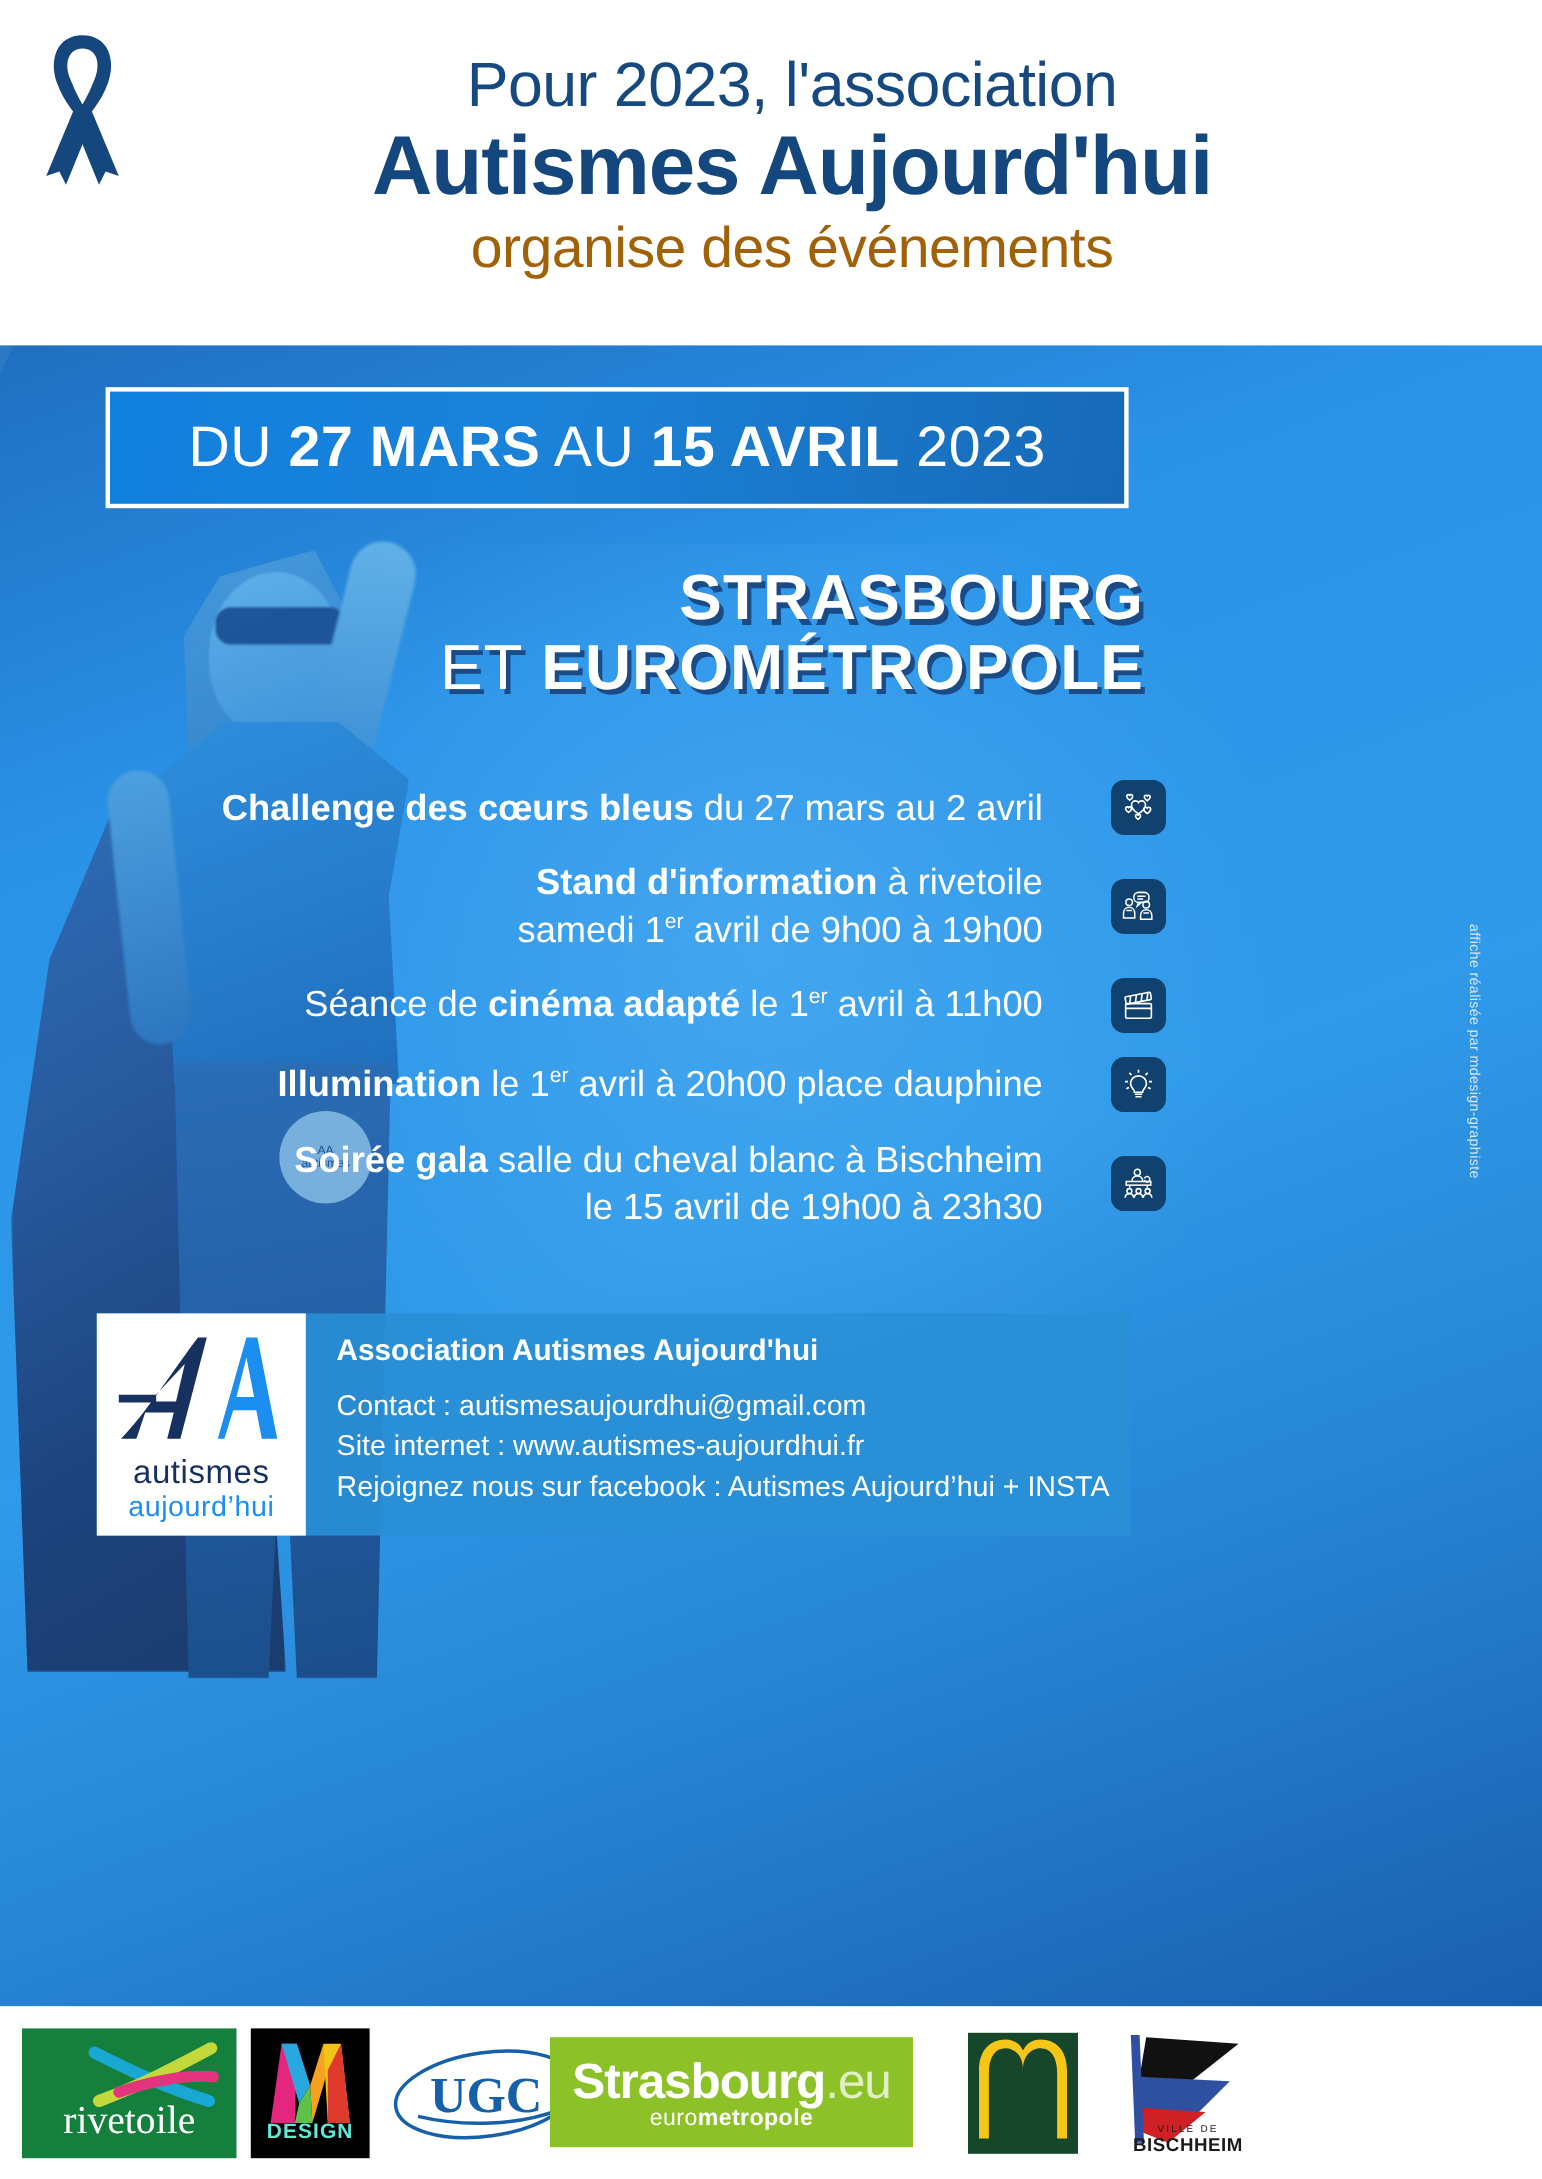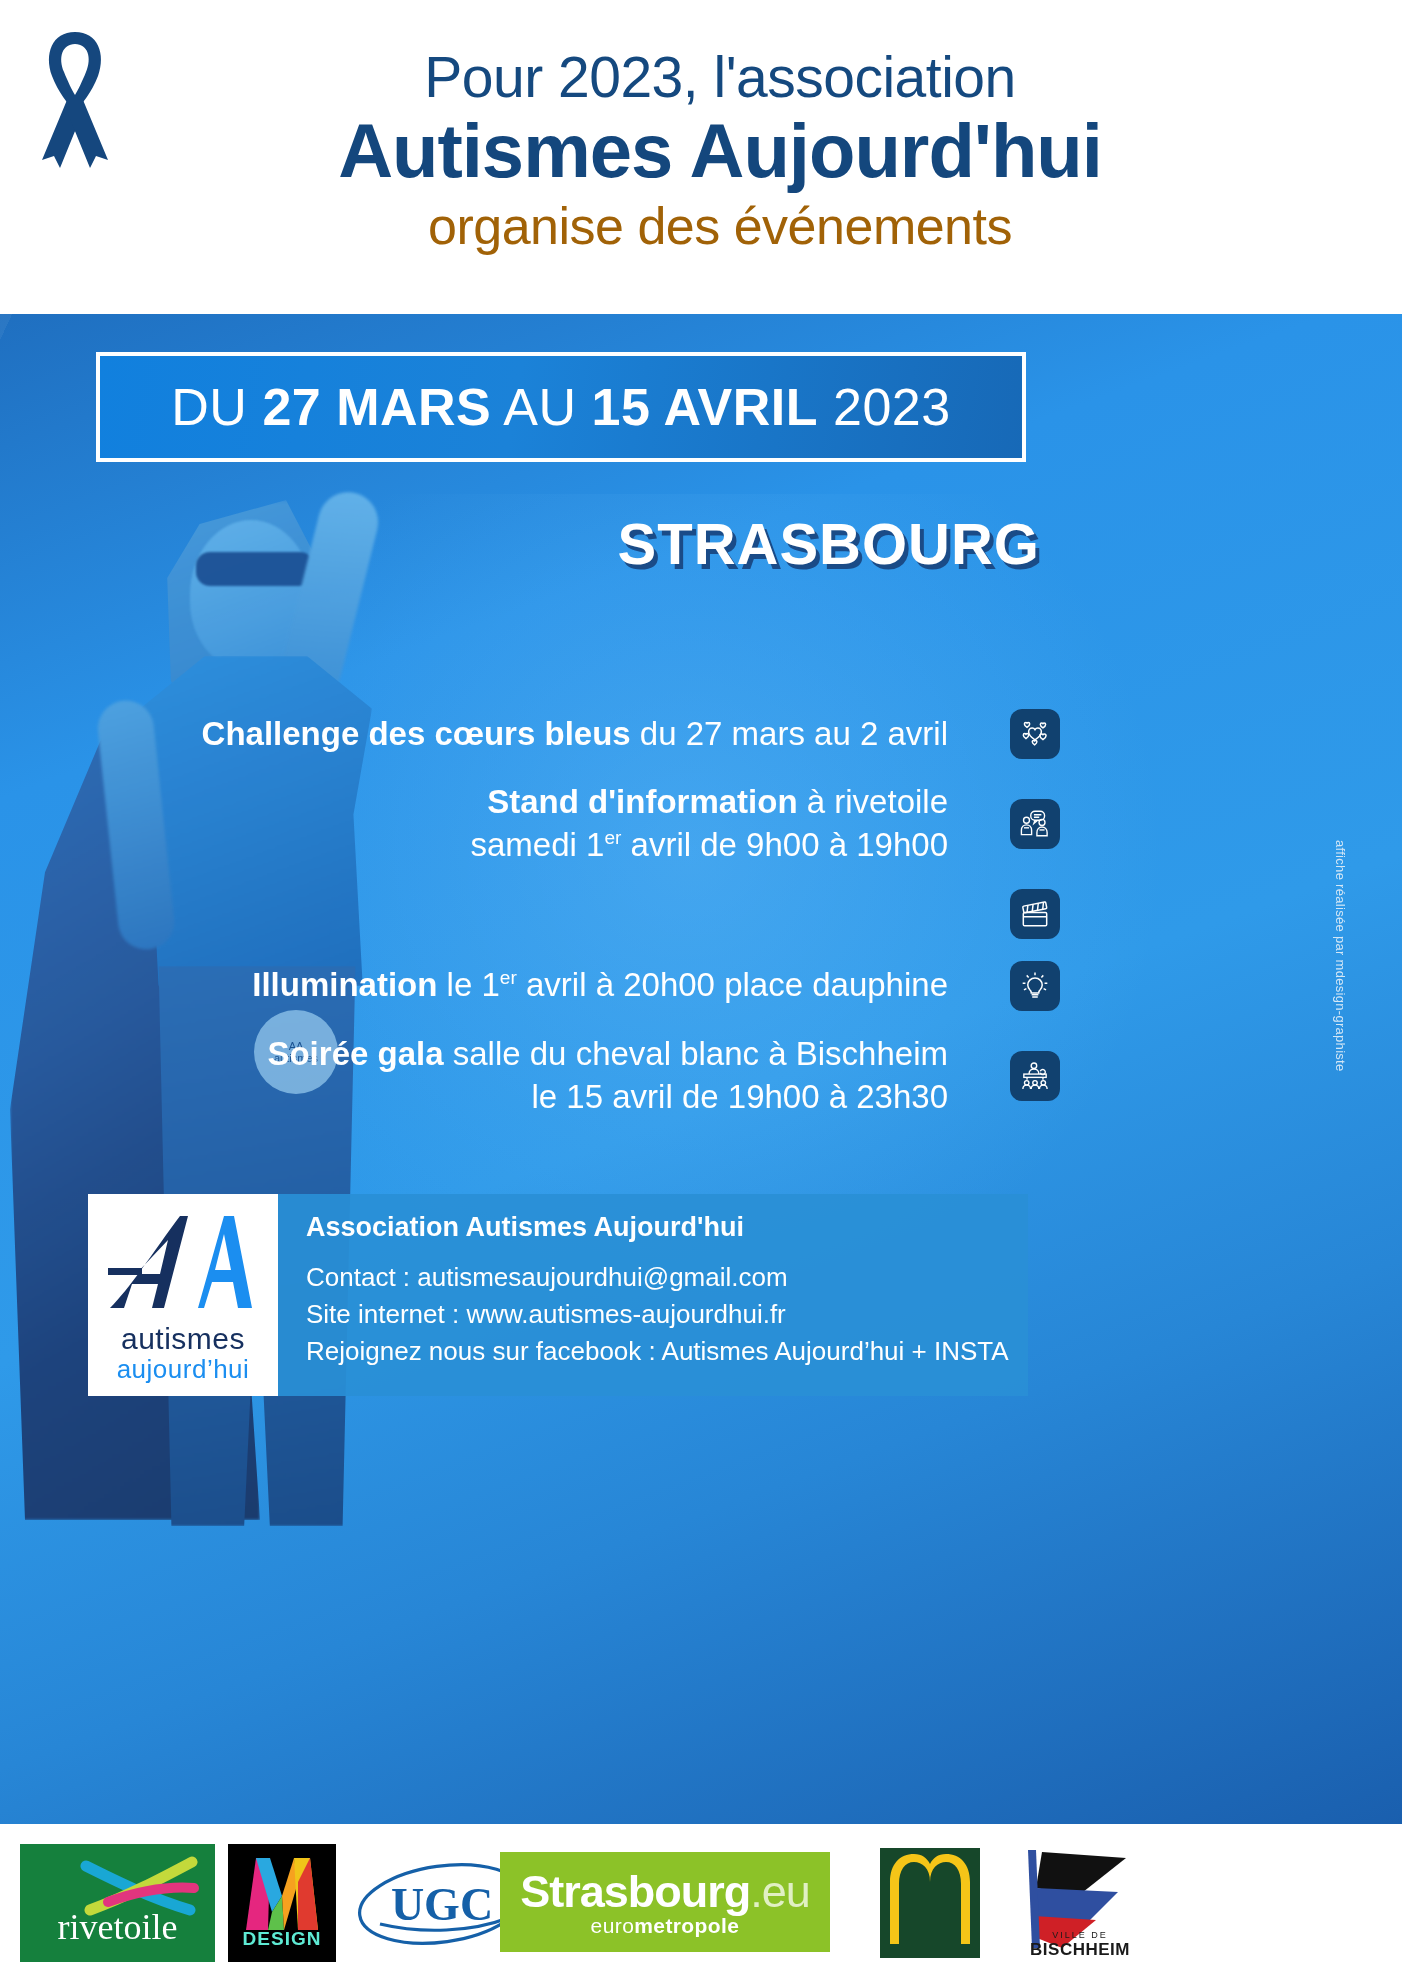--- a/index.html
+++ b/index.html
@@ -270,20 +270,21 @@
     </div>
 
     <div class="date-banner">
       <div class="date-text">
         <span class="lt">DU </span><span class="bd">27 MARS</span><span class="lt"> AU </span><span class="bd">15 AVRIL</span><span class="lt"> 2023</span>
       </div>
     </div>
 
     <div class="city">
       <span class="city-l1">STRASBOURG</span>
+      <span class="city-l2"><span class="thin">ET </span><span>EUROMÉTROPOLE</span></span>
     </div>
 
     <div class="events">
 
       <div class="ev-row">
         <div class="ev-text">
           <b>Challenge des cœurs bleus</b><span> du 27 mars au 2 avril</span>
         </div>
         <div class="ev-icon">
           <svg viewBox="0 0 32 32" fill="none" stroke="#ffffff" stroke-width="1.4" aria-hidden="true">
@@ -311,20 +312,23 @@
             <path d="M3.2 22 c0-3.2 2.2-5.2 4.8-5.2 c2.6 0 4.8 2 4.8 5.2 v4 H3.2 Z"></path>
             <path d="M5.6 19.6 h4.8"></path>
             <circle cx="22.6" cy="14.5" r="2.8"></circle>
             <path d="M17.8 24 c0-3.2 2.2-5.2 4.8-5.2 c2.6 0 4.8 2 4.8 5.2 v3 H17.8 Z"></path>
             <path d="M20.2 21.6 h4.8"></path>
           </svg>
         </div>
       </div>
 
       <div class="ev-row">
+        <div class="ev-text">
+          <span>Séance de </span><b>cinéma adapté</b><span> le 1</span><sup>er</sup><span> avril à 11h00</span>
+        </div>
         <div class="ev-icon">
           <svg viewBox="0 0 32 32" fill="none" stroke="#ffffff" stroke-width="1.4" aria-hidden="true">
             <rect x="5" y="14.5" width="22" height="12.5" rx="1.2"></rect>
             <path d="M5 18.6 h22"></path>
             <g transform="rotate(-11 16 11)">
               <rect x="5" y="6.6" width="22" height="6.4" rx="1"></rect>
               <path d="M10 6.6 L8 13 M15 6.6 L13 13 M20 6.6 L18 13 M25 6.6 L23 13"></path>
             </g>
           </svg>
         </div>

